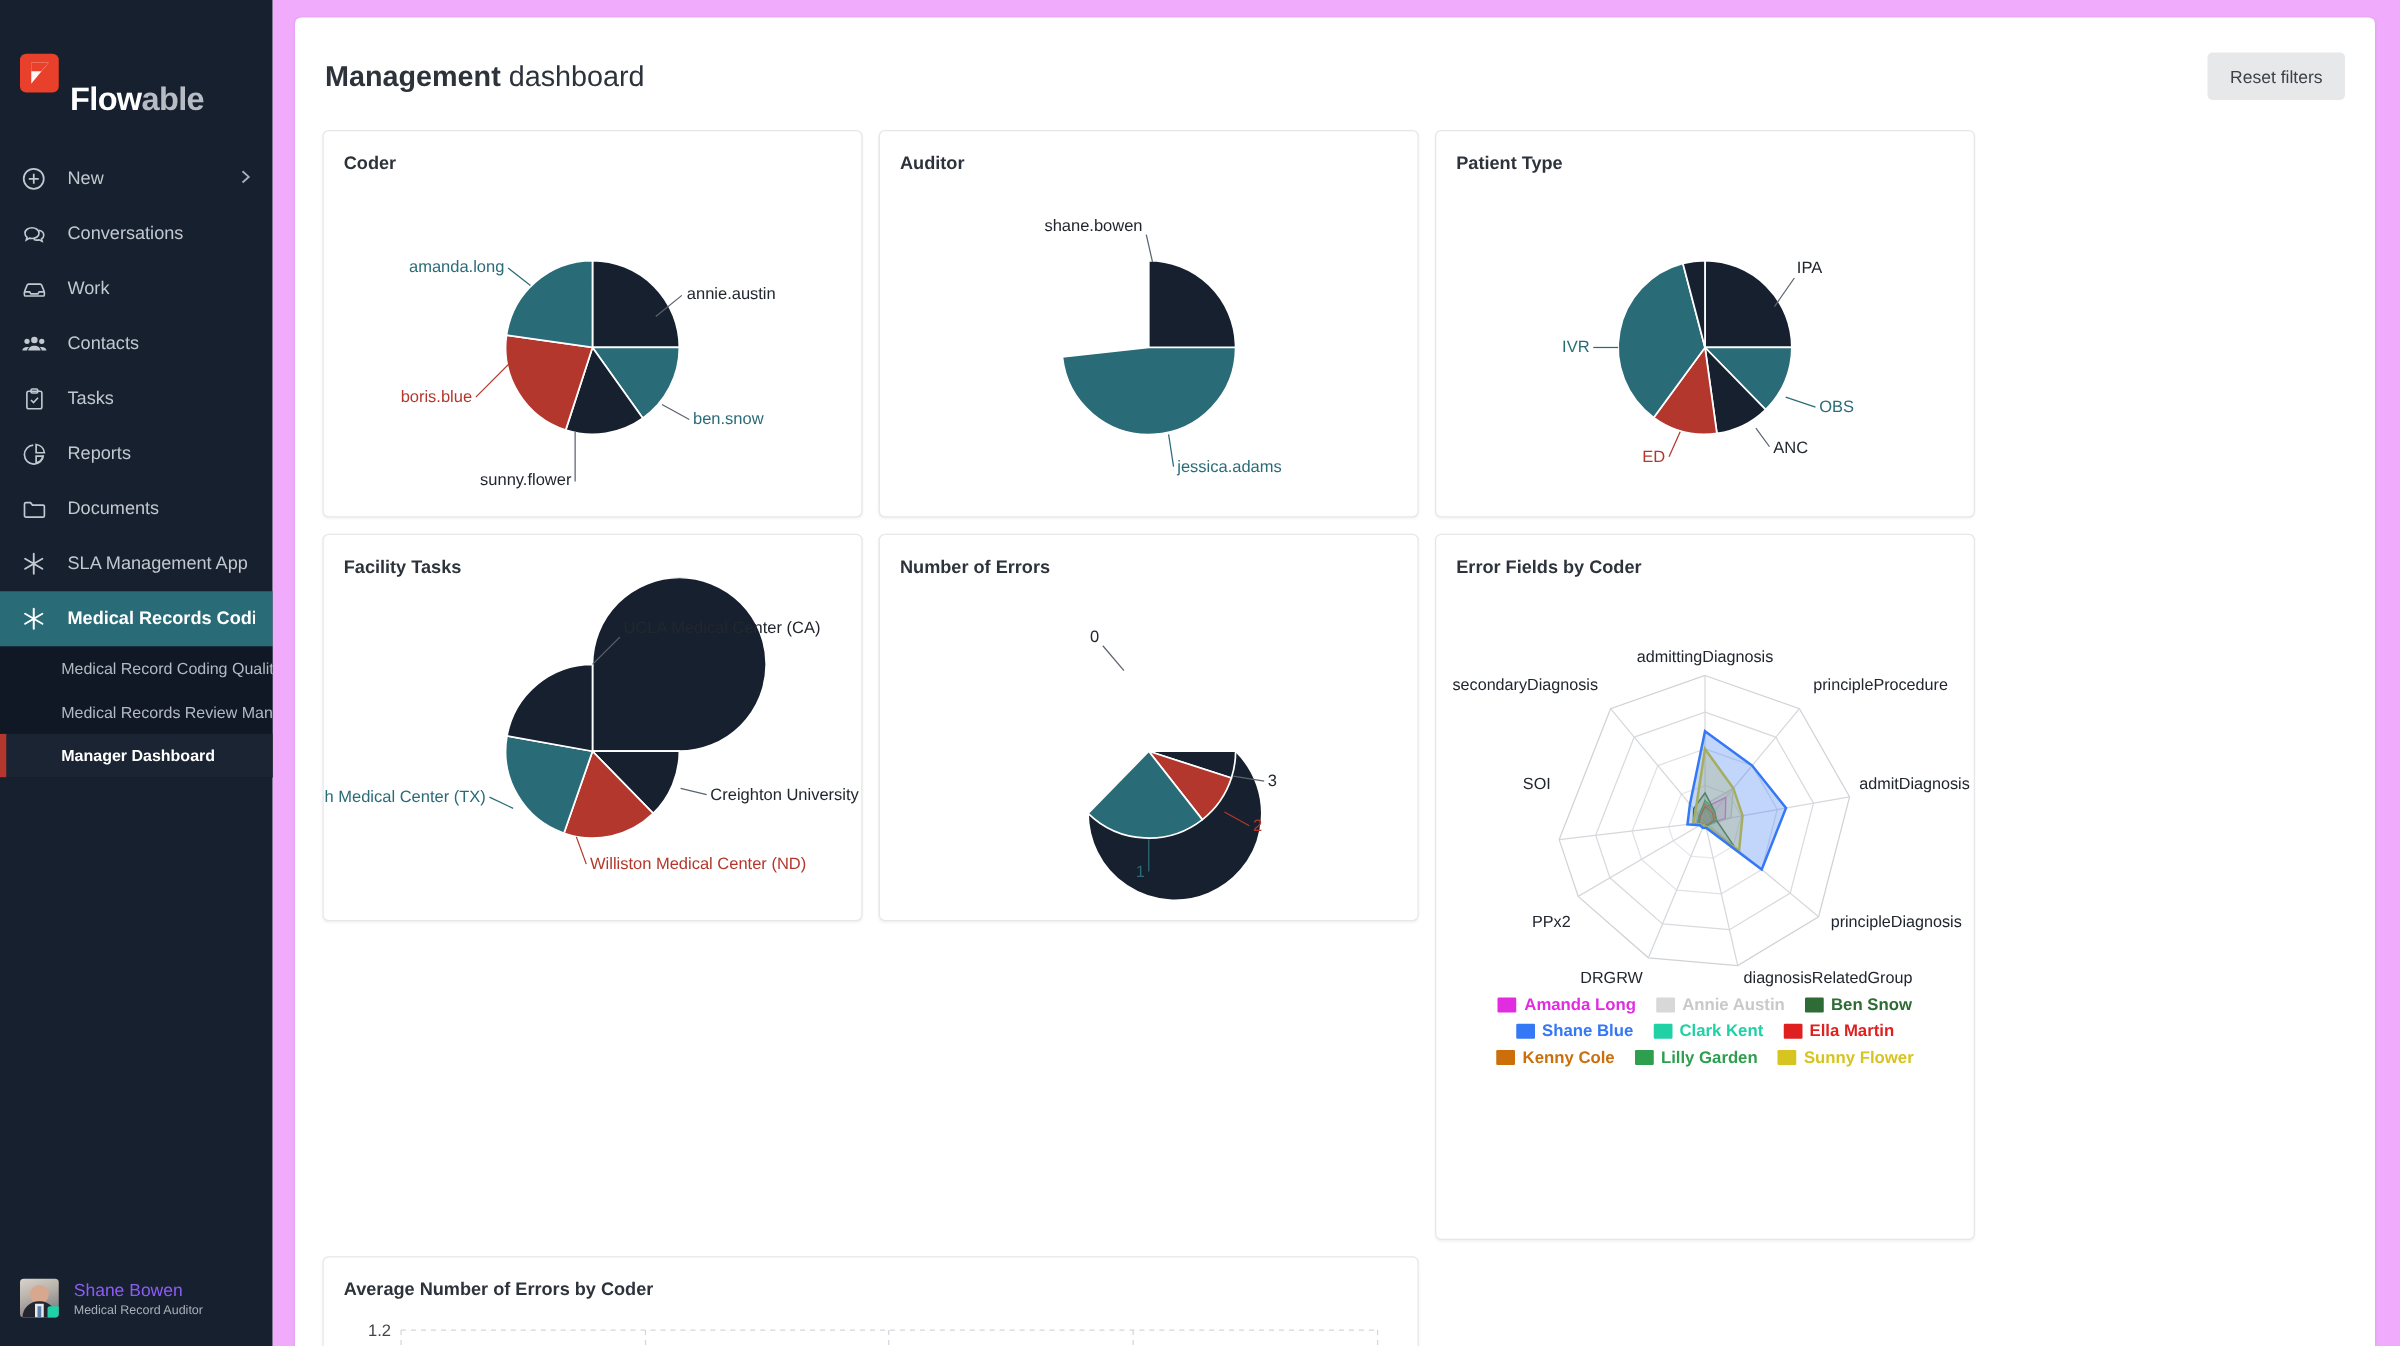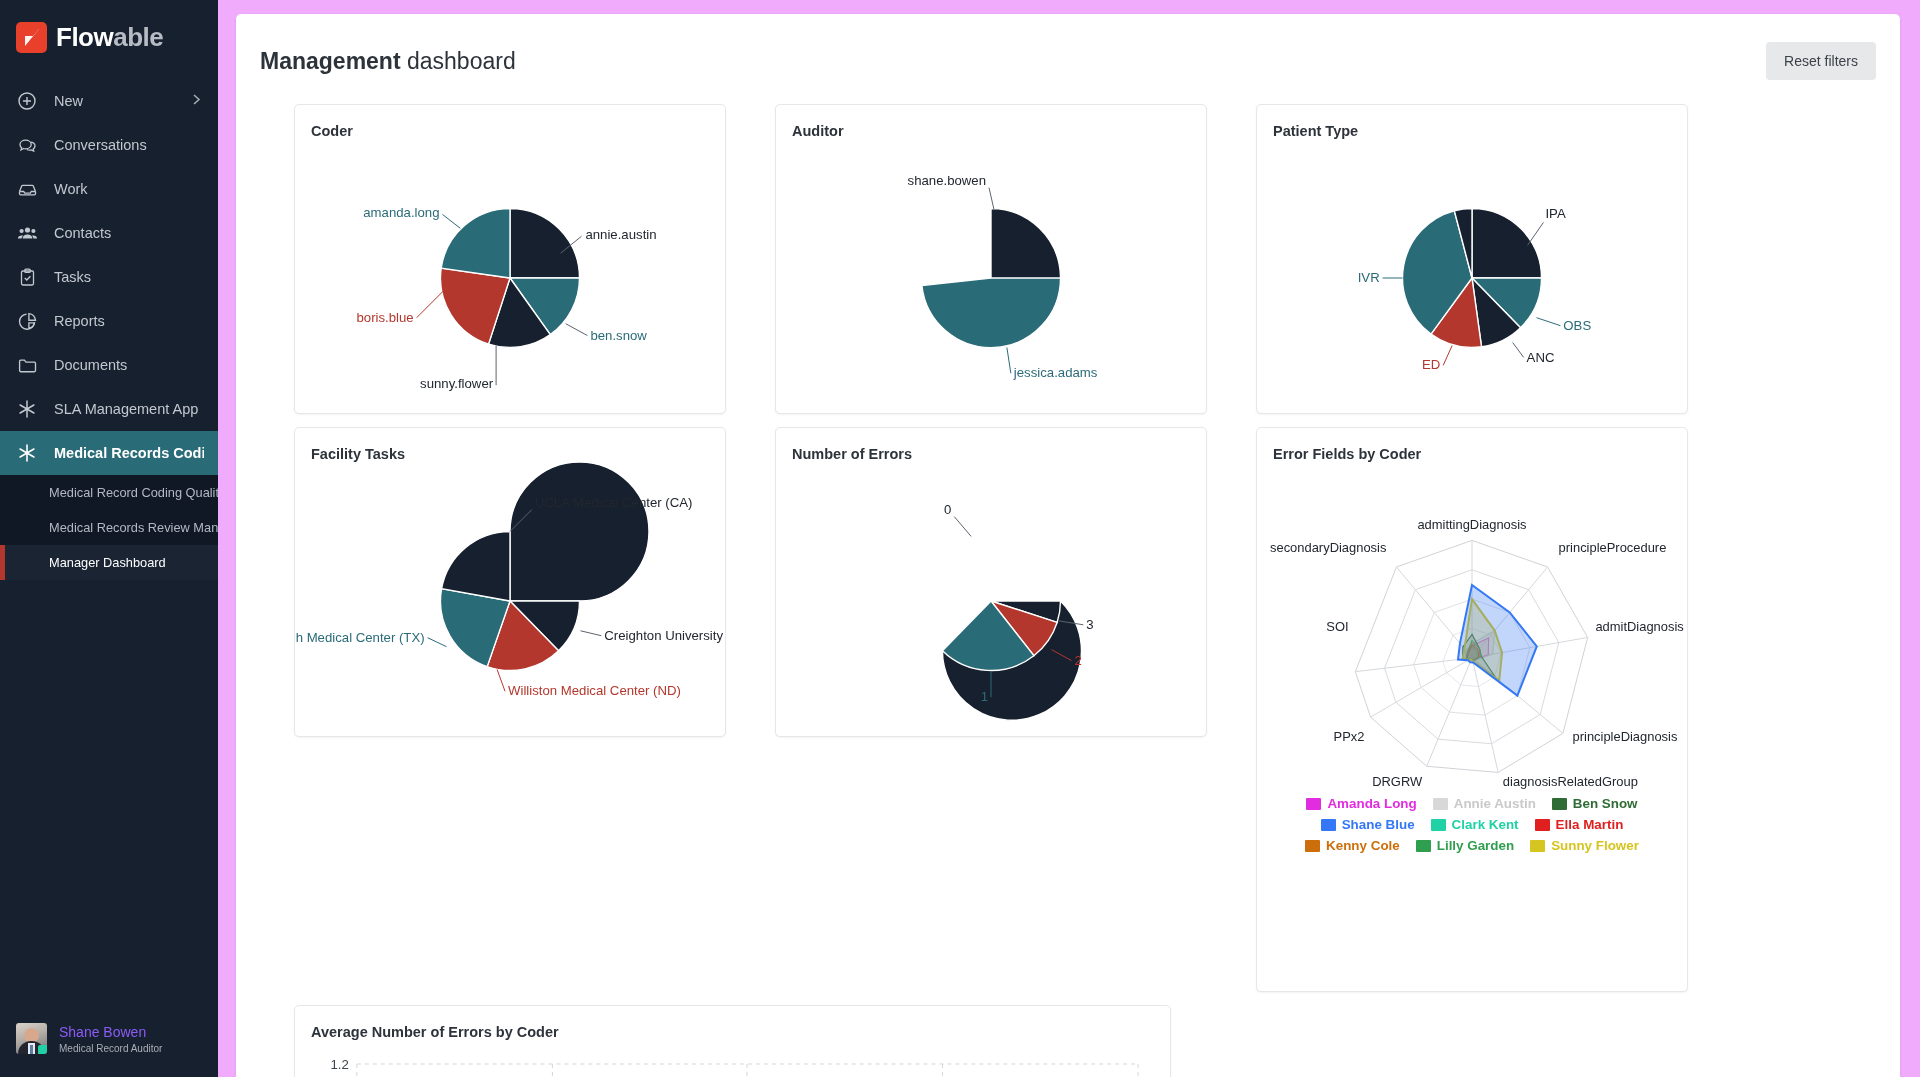--- a/index.html
+++ b/index.html
@@ -15,40 +15,40 @@
     width: 218px; min-width: 218px; height: 1077px;
     background: #17202e; color: #c3c8cf;
     display: flex; flex-direction: column; position: relative;
   }
   .logo-row { display: flex; align-items: center; gap: 9px; padding: 22px 0 26px 16px; }
   .logo-mark {
     width: 31px; height: 31px; border-radius: 5px; background: #e8402a;
     position: relative; overflow: hidden; flex: none;
   }
   .logo-mark svg { position: absolute; top: 0; left: 0; }
-  .logo-text { font-size: 26px; font-weight: 700; letter-spacing: -.5px; color: #ffffff; }
+  .logo-text { font-size: 26px; font-weight: 700; letter-spacing: -.5px; color: #ffffff; margin-top: 42px; }
   .logo-text .dim { color: #b7bcc4; }
 
   .nav-item {
     display: flex; align-items: center; gap: 16px;
     height: 44px; padding: 0 14px 0 16px;
     font-size: 14.5px; color: #c2c8d0; cursor: pointer; position: relative;
   }
   .nav-item .ico { width: 22px; height: 22px; flex: none; display: flex; align-items: center; justify-content: center; }
   .nav-item .label { white-space: nowrap; overflow: hidden; }
   .nav-item.active { background: #2a6b78; color: #fff; font-weight: 700; }
   .nav-item .chev { margin-left: auto; opacity: .85; }
 
   .subnav { background: #101725; }
   .sub-item {
     height: 35px; display: flex; align-items: center;
     padding-left: 49px; font-size: 12.8px; color: #b3b9c2;
     white-space: nowrap; overflow: hidden; cursor: pointer; position: relative;
   }
-  .sub-item.current { background: #1b2433; color: #ffffff; font-weight: 400; }
+  .sub-item.current { background: #1b2433; color: #ffffff; font-weight: 700; }
   .sub-item.current::before {
     content: ""; position: absolute; left: 0; top: 0; bottom: 0; width: 5px; background: #b3372c;
   }
 
   .user-box {
     margin-top: auto; display: flex; align-items: center; gap: 12px;
     padding: 0 16px 22px 16px;
   }
   .avatar {
     width: 31px; height: 31px; border-radius: 3px; position: relative; flex: none;
@@ -79,21 +79,21 @@
   .page-title b { font-weight: 700; }
   .reset-btn {
     background: #e7e8ea; border: none; border-radius: 4px;
     font-size: 14px; color: #3b4149; padding: 11px 18px; cursor: pointer;
     font-family: "Liberation Sans", sans-serif;
   }
 
   .grid { display: flex; flex-wrap: wrap; gap: 13px; margin-top: 20px; }
   .card {
     background: #fff; border: 1px solid #e6e7ea; border-radius: 5px;
-    box-shadow: 0 1px 2px rgba(0,0,0,.05); position: relative; overflow: hidden; margin-left: 36px;
+    box-shadow: 0 1px 2px rgba(0,0,0,.05); position: relative; overflow: hidden;
   }
   .card-title { font-size: 14.5px; font-weight: 700; color: #2d333b; padding: 18px 0 0 16px; }
   .card-sm { width: 432px; height: 310px; }
   .card-wide { width: 877px; }
   .chart-area { position: relative; width: 100%; height: calc(100% - 34px); }
   .chart-area svg { display: block; width: 100%; height: 100%; }
 
   .lbl { font-size: 13.3px; font-family: "Liberation Sans", sans-serif; }
   .radar-lbl { font-size: 13px; fill: #22272f; font-family: "Liberation Sans", sans-serif; }
 

